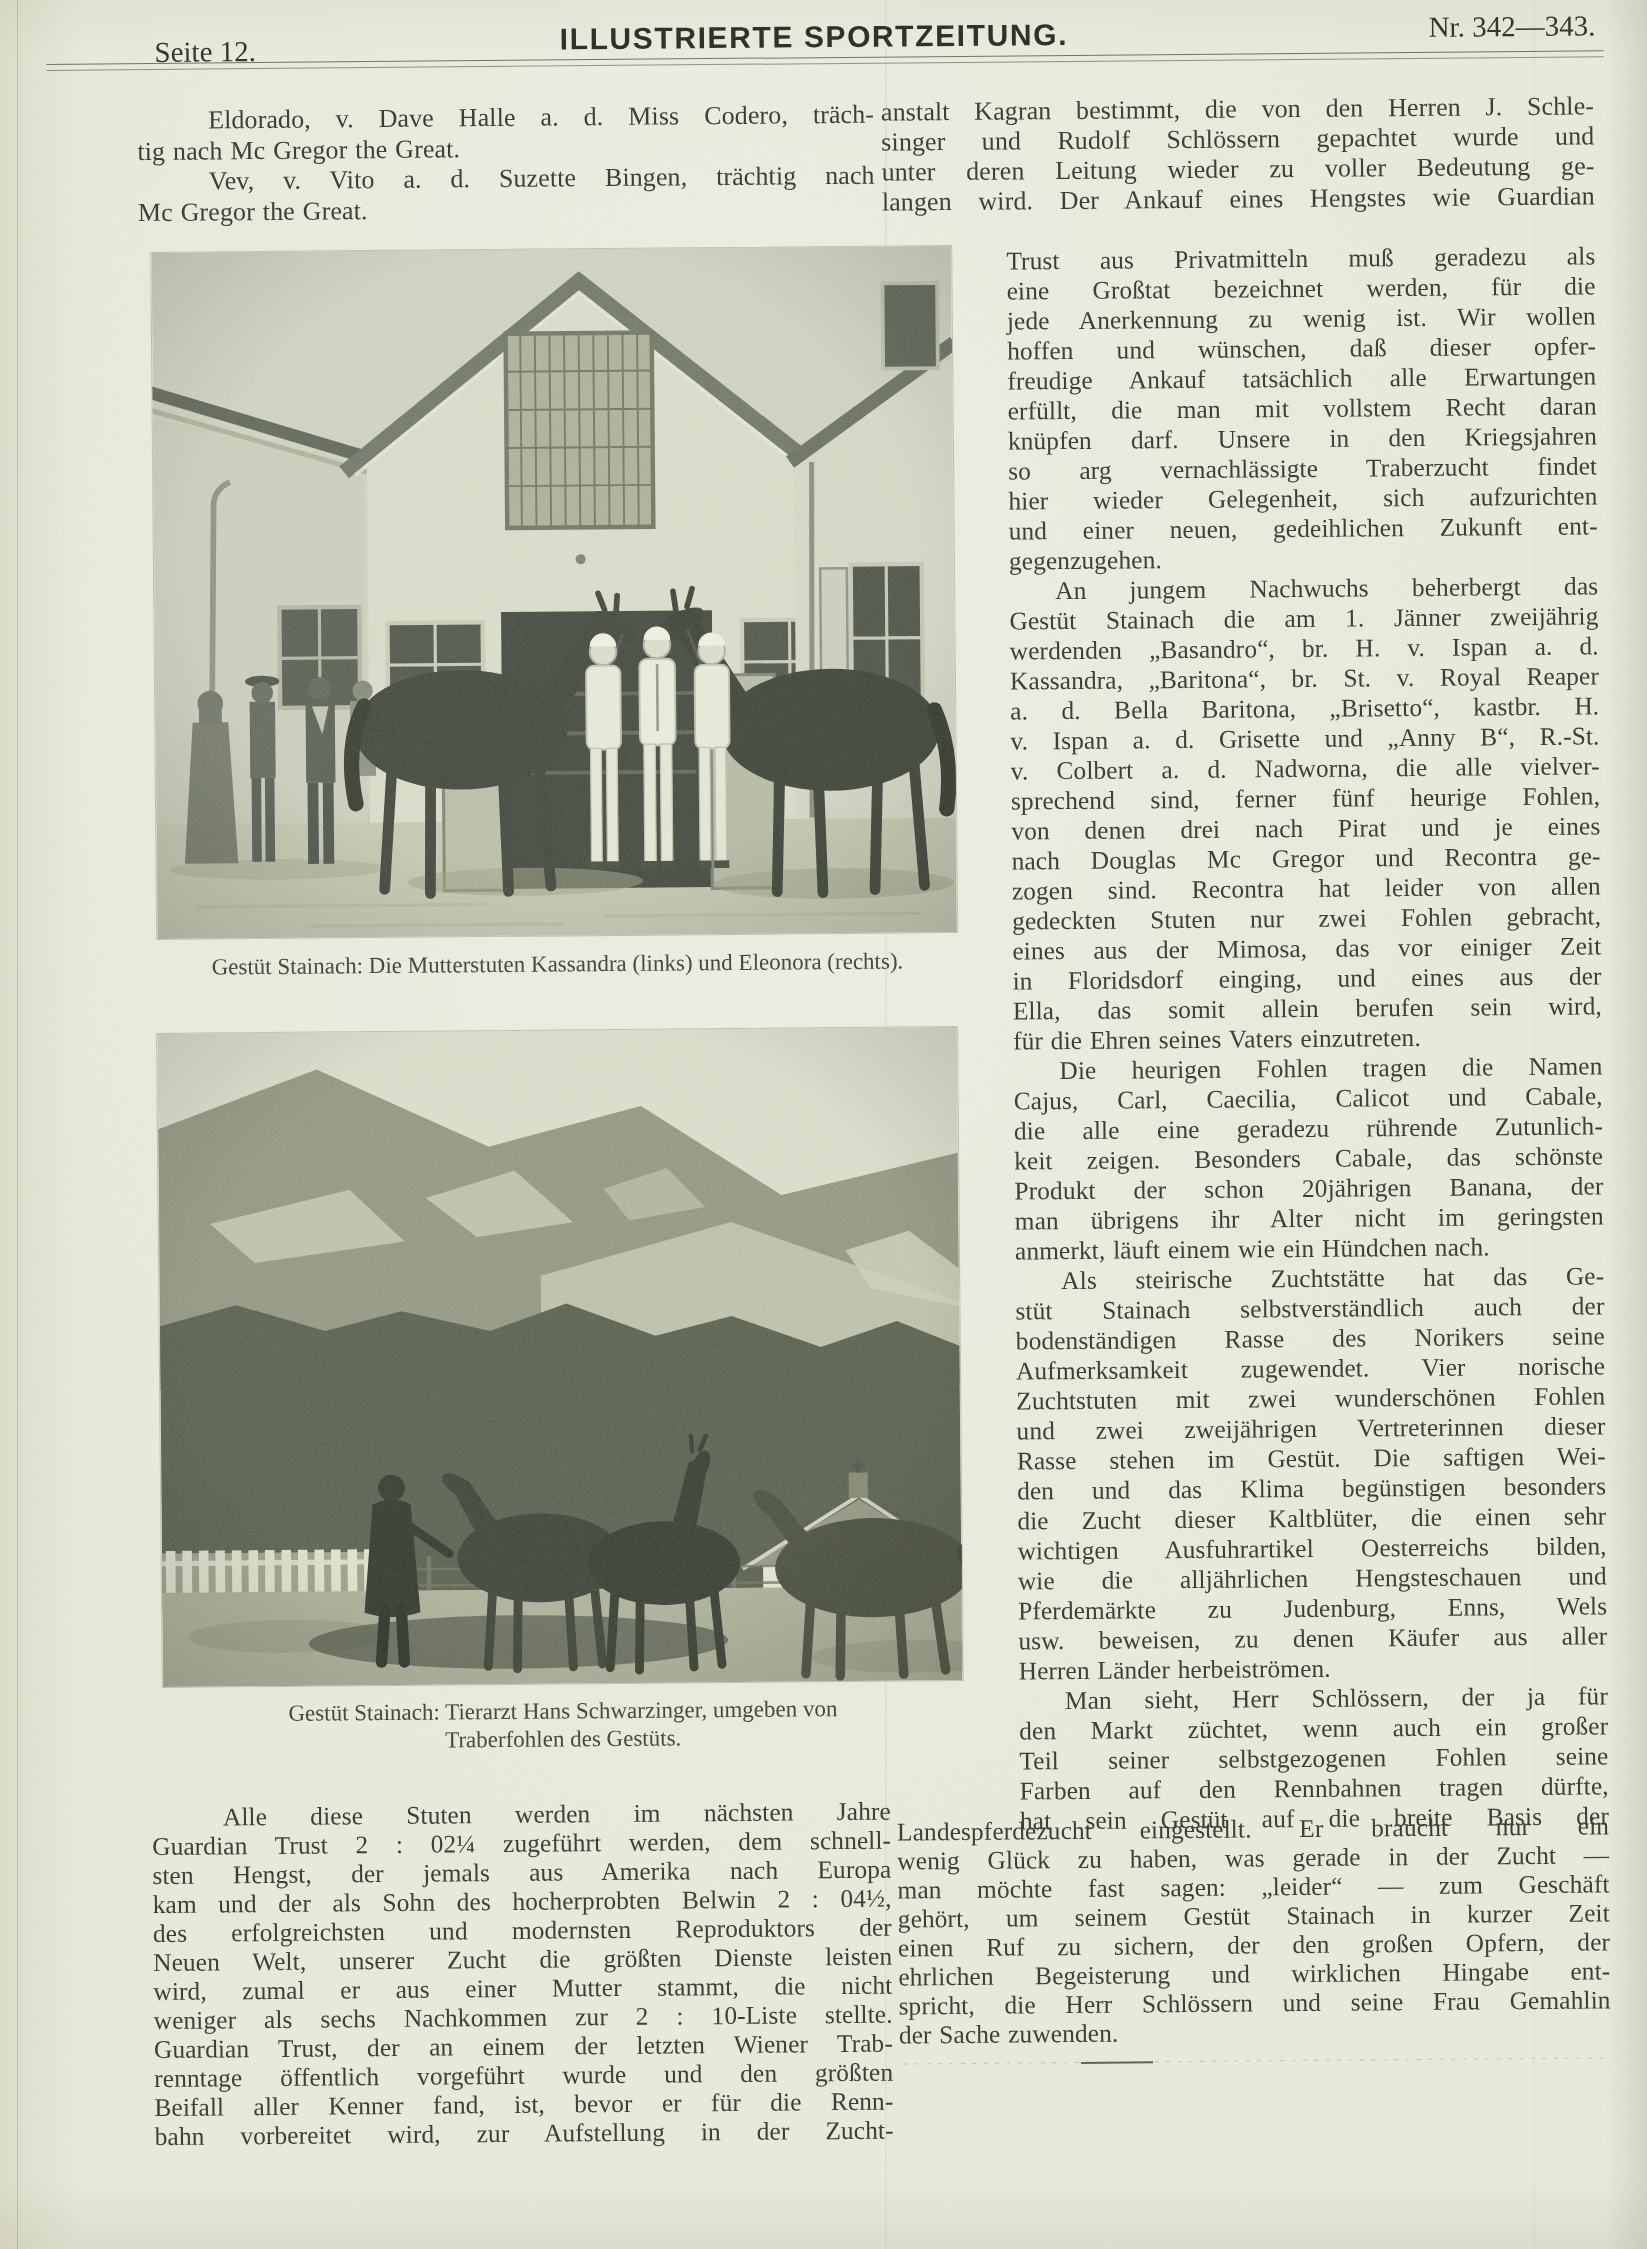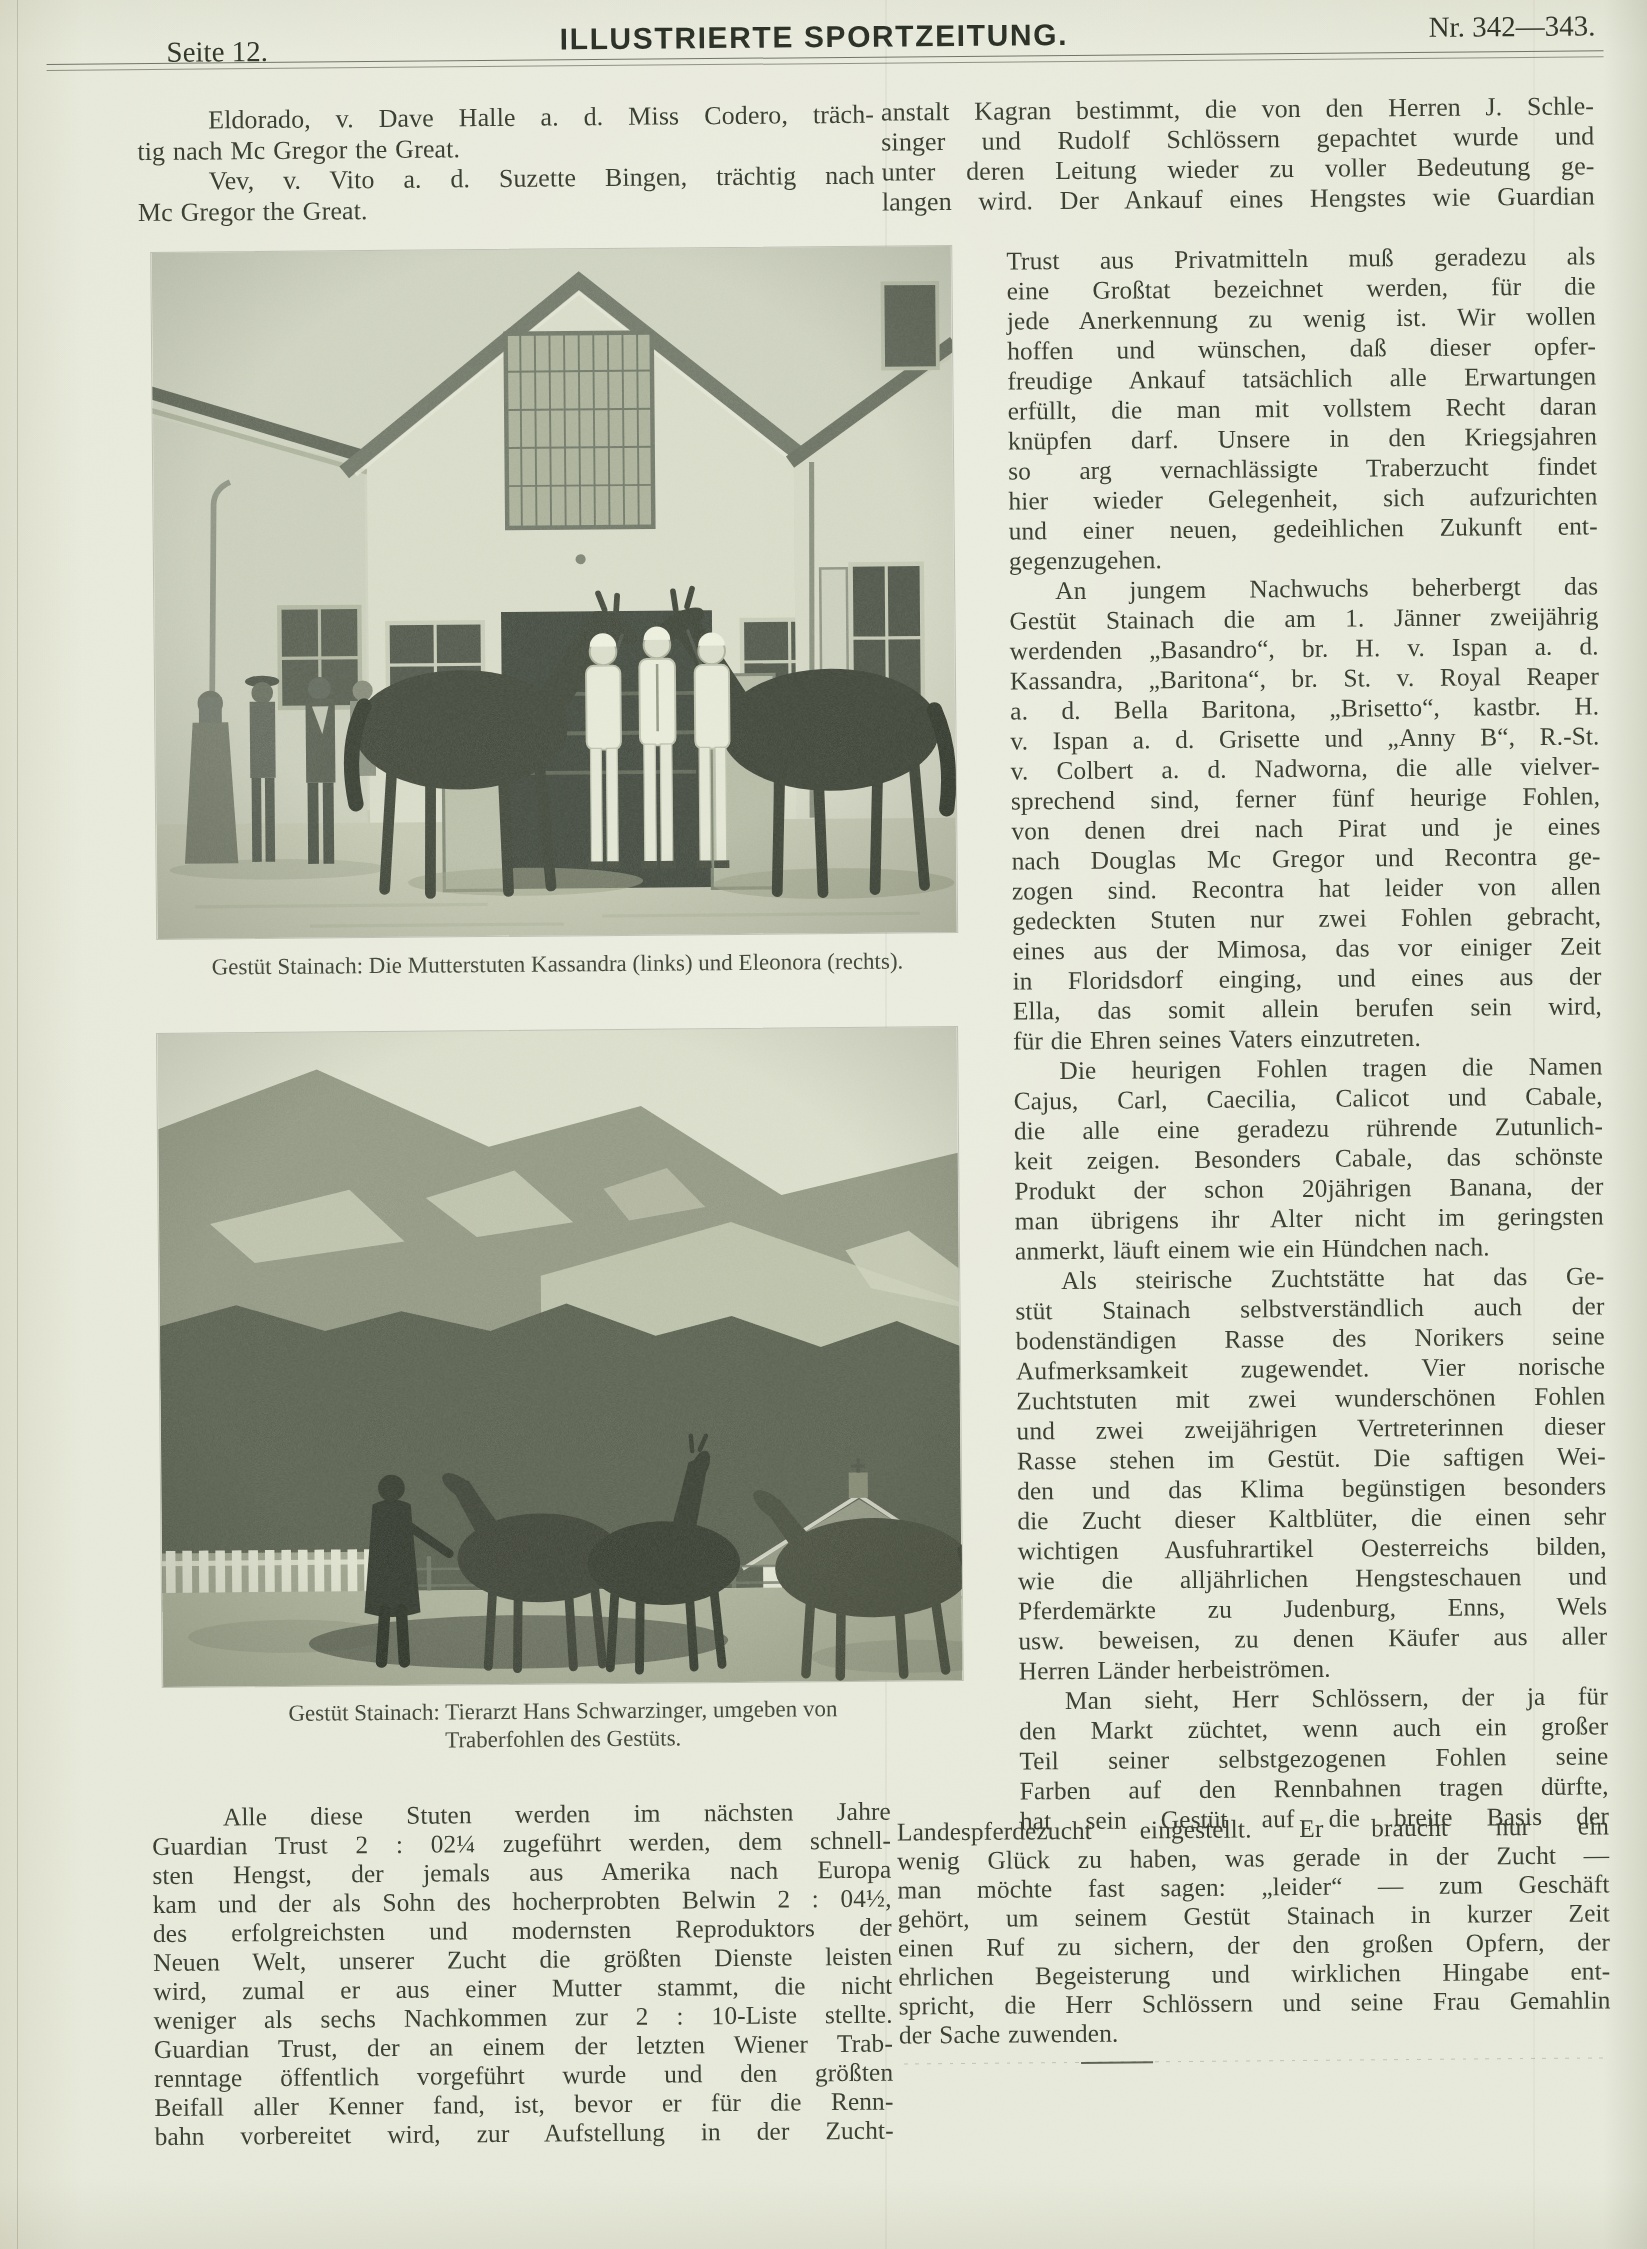--- a/index.html
+++ b/index.html
@@ -19,21 +19,21 @@
       linear-gradient(180deg, rgba(120,115,85,0.06), rgba(120,115,85,0) 57px),
       #e8eadb;
   }
   .edge-line{position:absolute;top:0;bottom:0;width:1.3px;background:rgba(60,58,36,0.18);}
   .fold-line{position:absolute;top:0;bottom:0;width:1.9px;background:rgba(50,55,40,0.045);}
   .page-grain{position:absolute;inset:0;opacity:.55;pointer-events:none;}
 
   .tilt{position:absolute;inset:0;transform:rotate(-0.5deg);transform-origin:38px 1144px;}
 
   .hdr-text{position:absolute;color:#33382d;white-space:nowrap;}
-  .hdr-page{left:176px;top:37px;font-size:29px;}
+  .hdr-page{left:164px;top:37px;font-size:29px;}
   .hdr-title{left:0;right:0;top:27px;text-align:center;
     font-family:"Liberation Sans", sans-serif;font-weight:700;
     font-size:30px;letter-spacing:1.6px;color:#2e332a;}
   .hdr-issue{right:42px;top:23px;font-size:29px;}
   .hdr-rule{position:absolute;left:56px;right:34px;top:64px;height:5.1px;
     border-top:1.9px solid rgba(68,73,58,0.72);
     border-bottom:1.9px solid rgba(68,73,58,0.55);}
 
   .col{position:absolute;color:#3c4135;}
   .line{text-align:justify;text-align-last:justify;word-spacing:1.3px;letter-spacing:0.1px;}

